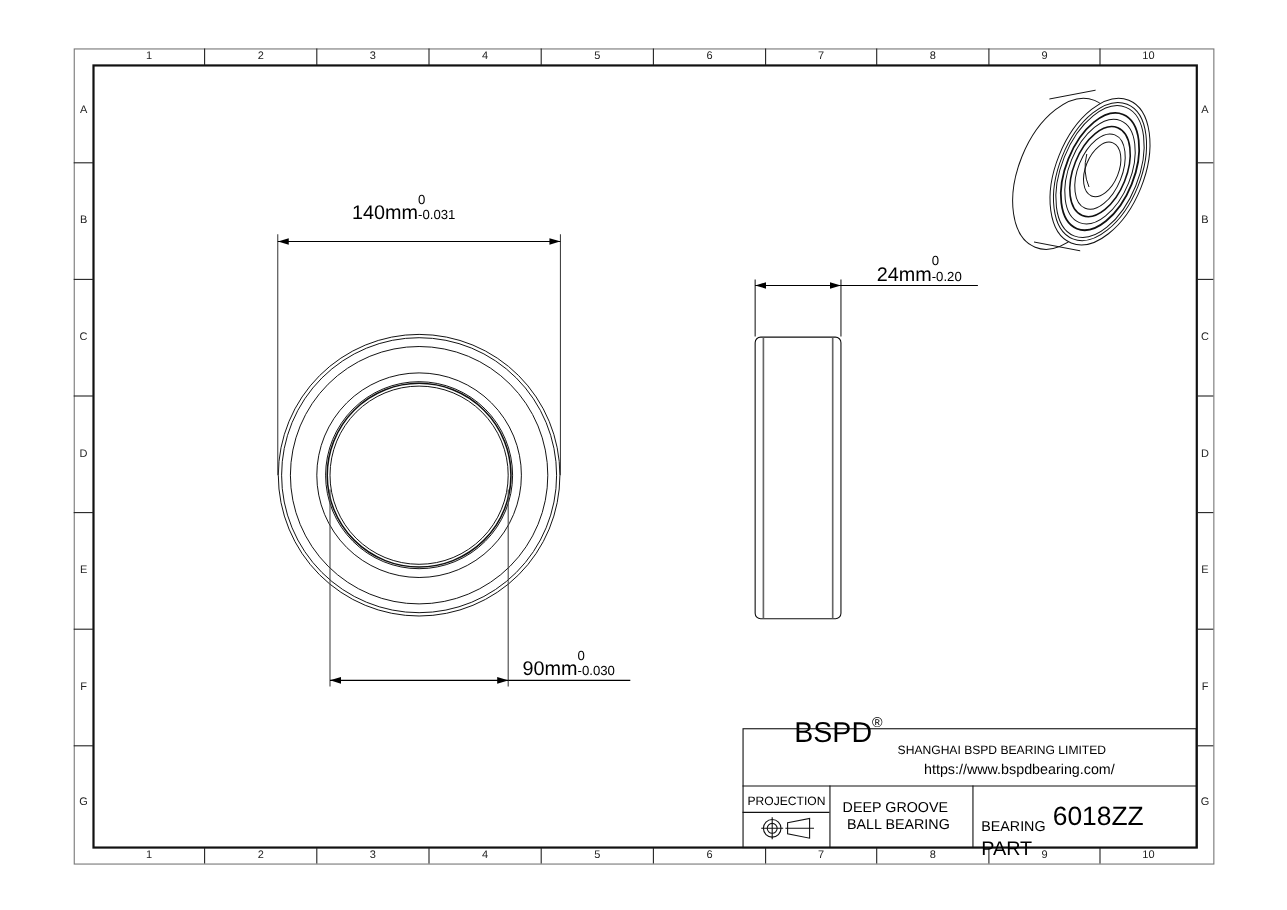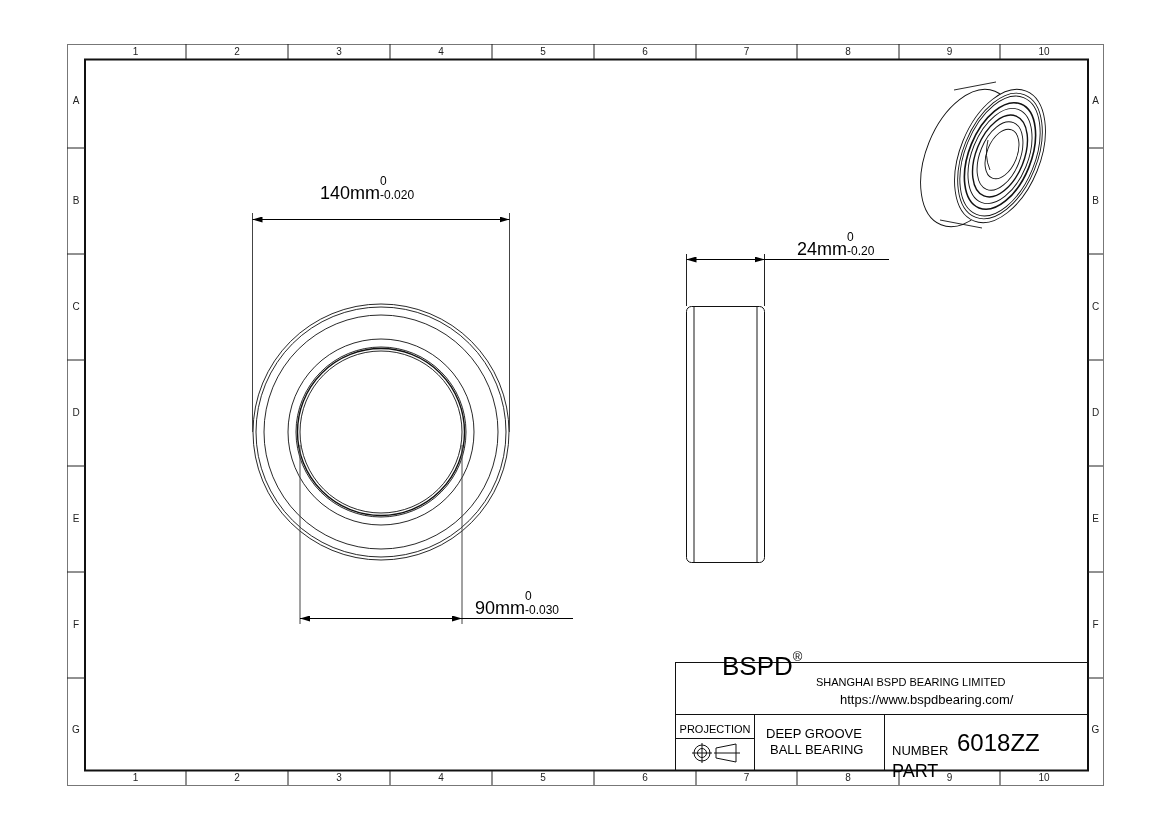--- a/index.html
+++ b/index.html
@@ -160,21 +160,21 @@
       <ellipse cx="90" cy="86" rx="31" ry="56" transform="rotate(22 90 86)" stroke-width="1.6"></ellipse>
       <ellipse cx="90" cy="86" rx="28" ry="50" transform="rotate(22 90 86)"></ellipse>
       <ellipse cx="90" cy="86" rx="24" ry="43" transform="rotate(22 90 86)" stroke-width="1.4"></ellipse>
       <ellipse cx="90" cy="86" rx="20" ry="36" transform="rotate(22 90 86)"></ellipse>
       <ellipse cx="92" cy="84" rx="15" ry="26" transform="rotate(22 92 84)"></ellipse>
       <path d="M78,70 Q74,86 80,100"></path>
     </g>
   </svg>
 
   <div class="dim" style="left:320px;top:184px">
-    <span>140mm</span><span class="tol"><span class="up">0</span><span>-0.020</span></span>
+    <span>140mm</span><span class="tol"><span class="up">0</span><span>-0.031</span></span>
   </div>
 
   <div class="dim" style="left:797px;top:240px">
     <span>24mm</span><span class="tol"><span class="up">0</span><span>-0.20</span></span>
   </div>
 
   <div class="dim" style="left:475px;top:599px">
     <span>90mm</span><span class="tol"><span class="up">0</span><span>-0.030</span></span>
   </div>
 
@@ -203,16 +203,16 @@
       <line x1="12" y1="2" x2="12" y2="22"></line>
       <path d="M26,7 L46,3 L46,21 L26,17 Z"></path>
       <line x1="24" y1="12" x2="50" y2="12"></line>
     </g>
   </svg>
 
   <div class="tb" style="left:766px;top:726px;font-size:13px;line-height:16px">DEEP GROOVE</div>
   <div class="tb" style="left:770px;top:742px;font-size:13px;line-height:16px">BALL BEARING</div>
 
   <div class="tb" style="left:892px;top:763px;font-size:18px;line-height:16px">PART</div>
-  <div class="tb" style="left:892px;top:743px;font-size:13px;line-height:16px">NUMBER</div>
+  <div class="tb" style="left:892px;top:743px;font-size:13px;line-height:16px">BEARING</div>
   <div class="tb" style="left:957px;top:731px;font-size:24px;line-height:24px">6018ZZ</div>
 
 </div>
 
 </body></html>

